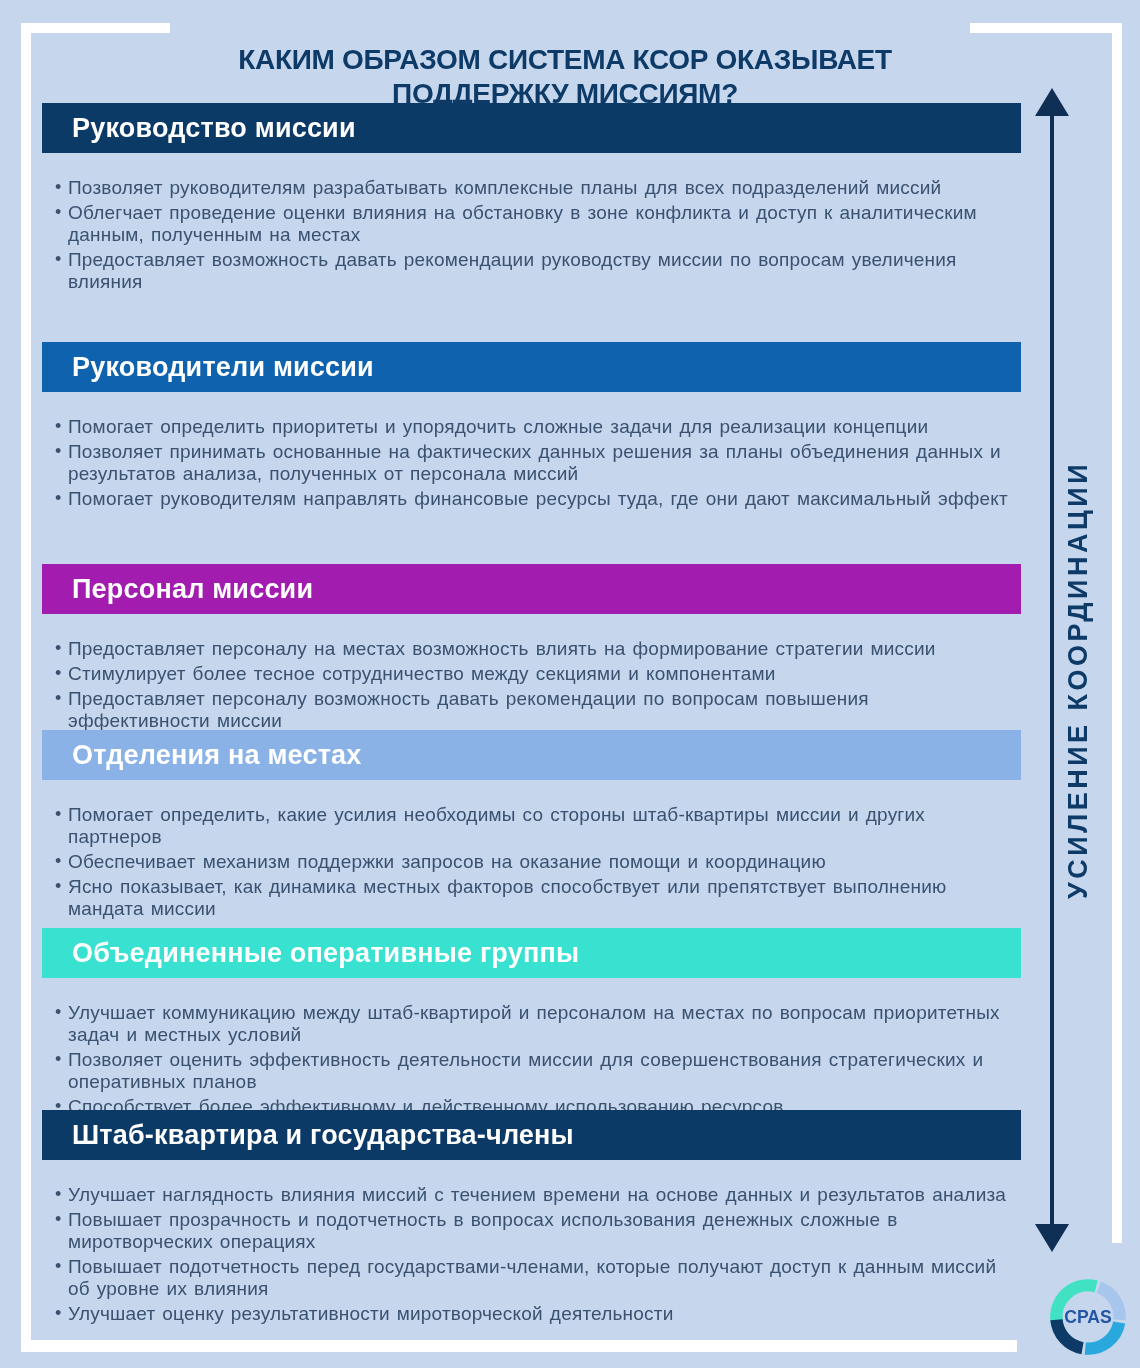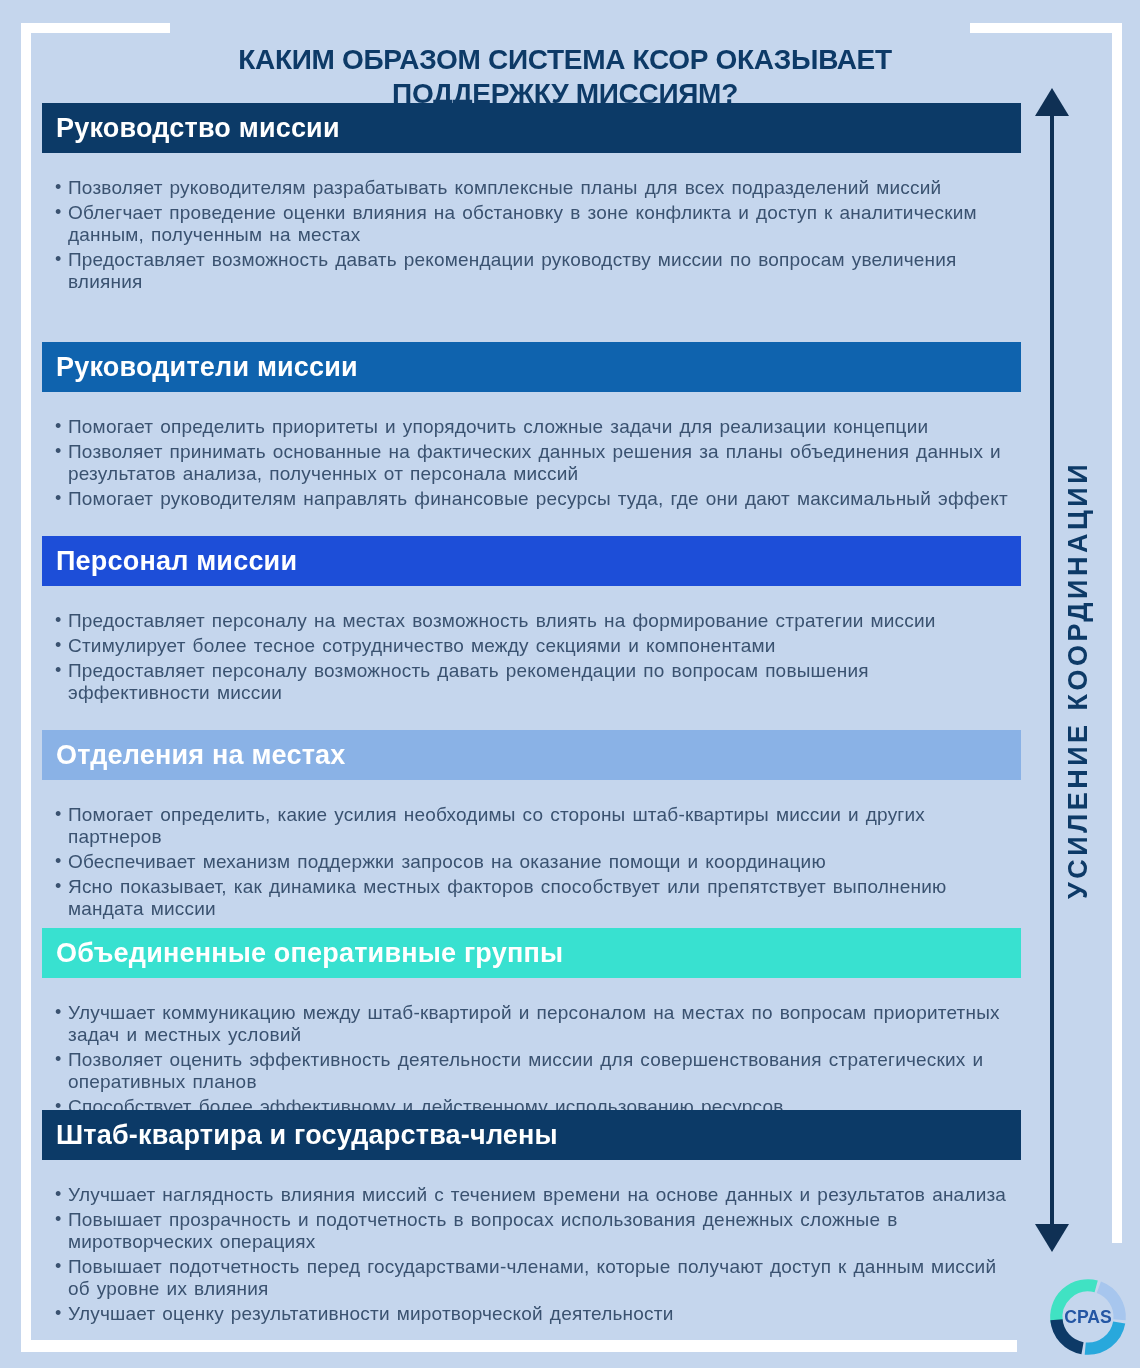--- a/index.html
+++ b/index.html
@@ -21,21 +21,21 @@
   .title{
     position:absolute;left:110px;top:24px;width:910px;
     text-align:center;font-size:28px;font-weight:800;line-height:1.23;
     color:#0d3a67;letter-spacing:-0.3px;white-space:pre-line;
   }
   
   .sections{position:absolute;left:42px;top:0;width:979px;}
   .section{position:absolute;left:0;width:979px;}
   .bar{
     height:50px;display:flex;align-items:center;
-    padding-left:14px;box-sizing:border-box;
+    padding-left:30px;box-sizing:border-box;
     color:#ffffff;font-size:27px;font-weight:700;letter-spacing:0.2px;
   }
   ul.bullets{
     list-style:none;margin:24px 0 0 0;padding:0 8px 0 13px;
   }
   ul.bullets li{
     display:flex;align-items:flex-start;
     margin:0 0 3px 0;
     color:#3a5270;font-size:19px;line-height:22px;
     letter-spacing:0.2px;word-spacing:1.5px;
@@ -112,21 +112,21 @@
             <span class="dot">•</span>
             <span class="btext">Позволяет принимать основанные на фактических данных решения за планы объединения данных и результатов анализа, полученных от персонала миссий</span>
           </li>
           <li>
             <span class="dot">•</span>
             <span class="btext">Помогает руководителям направлять финансовые ресурсы туда, где они дают максимальный эффект</span>
           </li>
         </ul>
       </section>
       <section class="section" style="top: 536px;">
-        <div class="bar" style="background: #1d4ed8;">Персонал миссии</div>
+        <div class="bar" style="background: #a21caf; margin-top: 28px;">Персонал миссии</div>
         <ul class="bullets">
           <li>
             <span class="dot">•</span>
             <span class="btext">Предоставляет персоналу на местах возможность влиять на формирование стратегии миссии</span>
           </li>
           <li>
             <span class="dot">•</span>
             <span class="btext">Стимулирует более тесное сотрудничество между секциями и компонентами</span>
           </li>
           <li>

